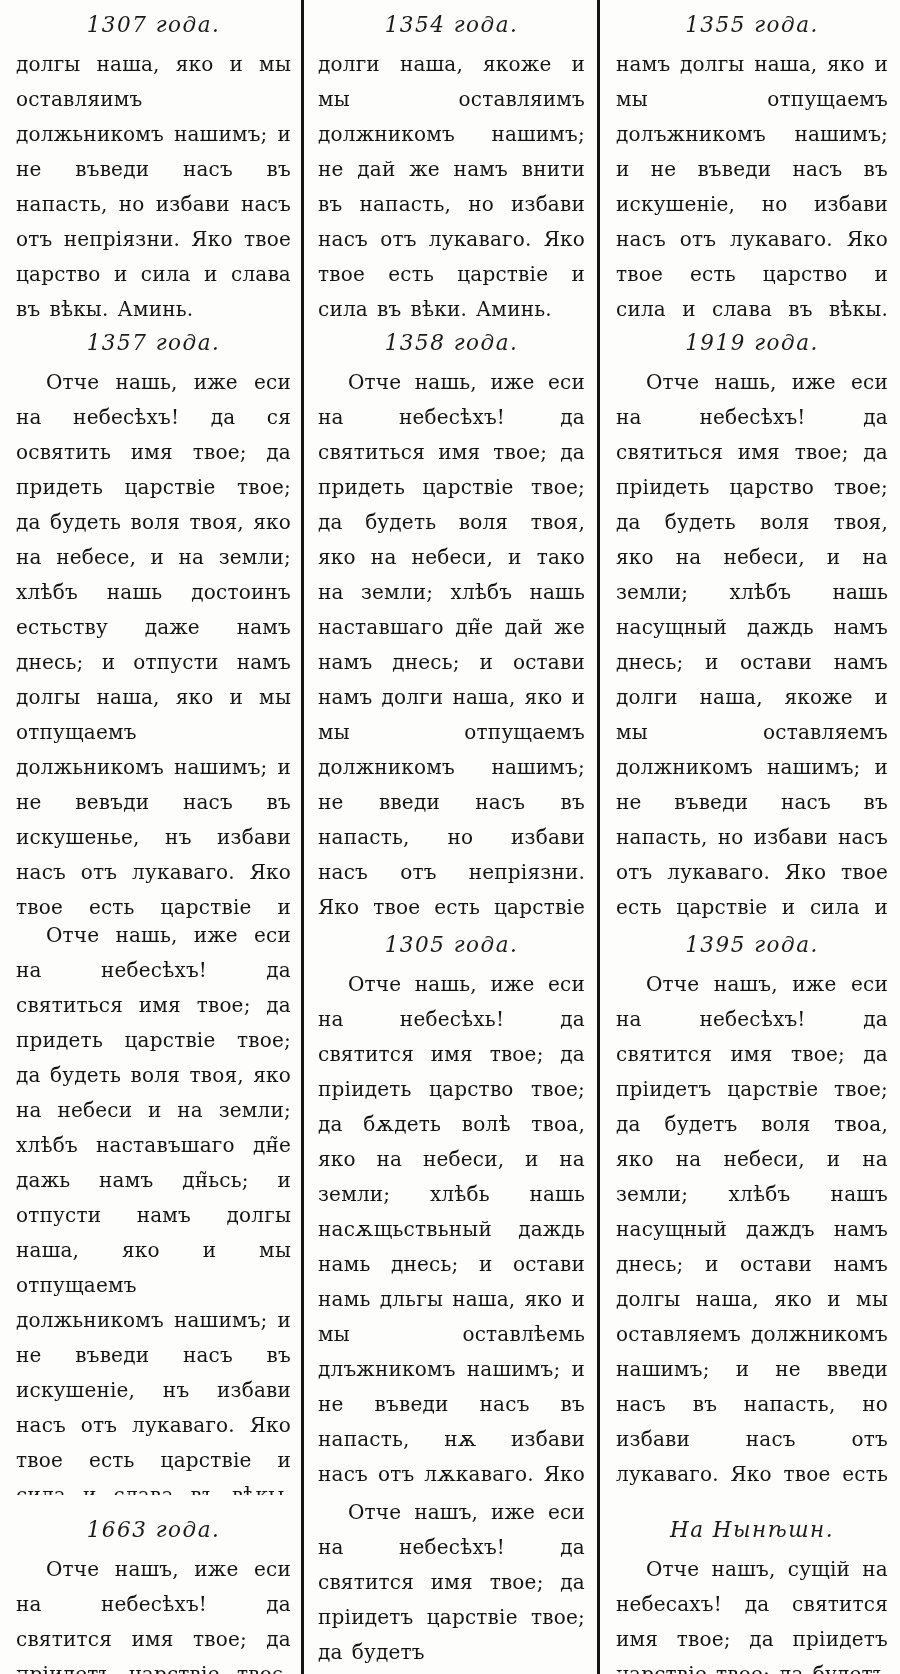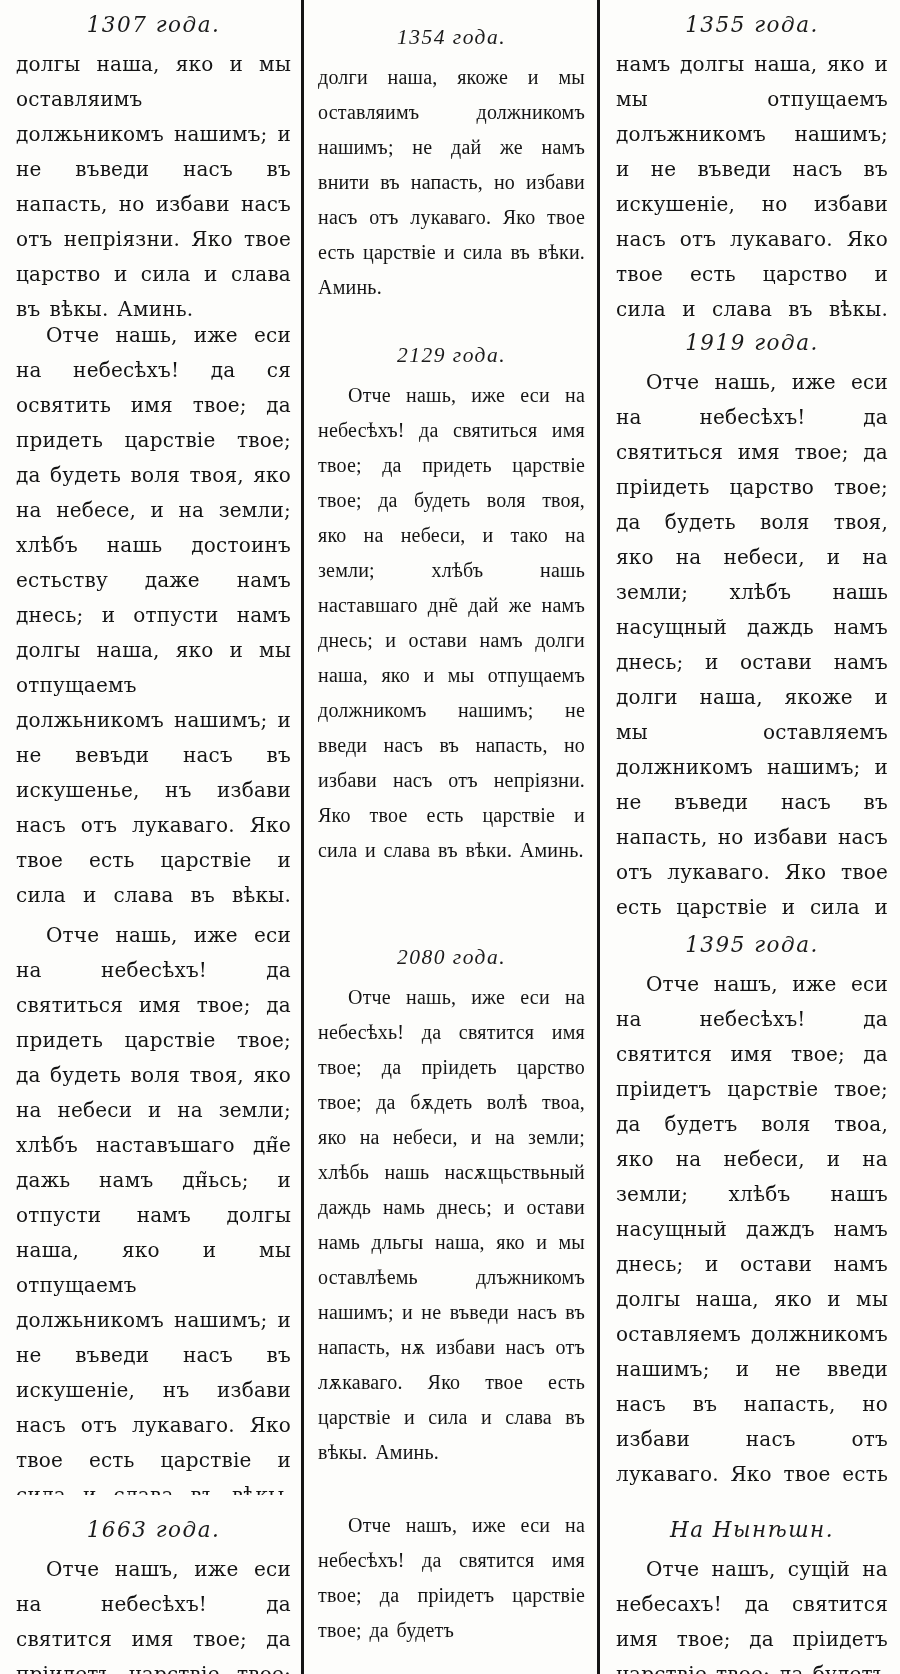--- a/index.html
+++ b/index.html
@@ -15,35 +15,36 @@
     background: #fdfdfb;
     color: #161616;
     font-family: "DejaVu Serif", serif;
     display: flex;
     overflow: hidden;
   }
   .col {
     display: flex;
     flex-direction: column;
     overflow: hidden;
+    border-radius: 28px;
   }
   .col-1 { width: 301px; }
   .col-2 { width: 293px; }
   .col-3 { flex: 1; }
   .vrule {
     width: 3px;
     background: #151515;
     flex: 0 0 auto;
   }
   .cell {
     overflow: hidden;
     box-sizing: border-box;
     padding: 0 10px 0 16px;
   }
-  .col-2 .cell { padding: 13px 12px 0 14px; font-family: Liberation Serif, serif; }
+  .col-2 .cell { padding: 0 12px 0 14px; }
   .col-3 .cell { padding: 0 12px 0 16px; }
   .r1 { height: 318px; }
   .r2 { height: 600px; }
   .r3 { height: 577px; }
   .r4 { flex: 1; }
   .hd {
     font-style: italic;
     font-weight: normal;
     text-align: center;
     font-size: 21.5px;
@@ -69,44 +70,45 @@
 <body>
 
 <div class="page">
 
   <div class="col col-1">
     <section class="cell r1">
       <h3 class="hd">1307 года.</h3>
       <p class="bd noindent">долгы наша, яко и мы оставляимъ должьникомъ нашимъ; и не въведи насъ въ напасть, но избави насъ отъ непріязни. Яко твое царство и сила и слава въ вѣкы. Аминь.</p>
     </section>
     <section class="cell r2">
+      <h3 class="hd">1357 года.</h3>
       <p class="bd indent">Отче нашь, иже еси на небесѣхъ! да ся освятить имя твое; да придеть царствіе твое; да будеть воля твоя, яко на небесе, и на земли; хлѣбъ нашь достоинъ естьству даже намъ днесь; и отпусти намъ долгы наша, яко и мы отпущаемъ должьникомъ нашимъ; и не вевъди насъ въ искушенье, нъ избави насъ отъ лукаваго. Яко твое есть царствіе и сила и слава въ вѣкы. Аминь.</p>
     </section>
     <section class="cell r3">
       <p class="bd indent">Отче нашь, иже еси на небесѣхъ! да святиться имя твое; да придеть царствіе твое; да будеть воля твоя, яко на небеси и на земли; хлѣбъ наставъшаго дн̃е дажь намъ дн̃ьсь; и отпусти намъ долгы наша, яко и мы отпущаемъ должьникомъ нашимъ; и не въведи насъ въ искушеніе, нъ избави насъ отъ лукаваго. Яко твое есть царствіе и сила и слава въ вѣкы. Аминь.</p>
     </section>
     <section class="cell r4">
       <h3 class="hd">1663 года.</h3>
       <p class="bd indent">Отче нашъ, иже еси на небесѣхъ! да святится имя твое; да пріидетъ царствіе твое; да будетъ</p>
     </section>
   </div>
 
   <div class="vrule"></div>
 
   <div class="col col-2">
     <section class="cell r1">
       <h3 class="hd">1354 года.</h3>
       <p class="bd noindent">долги наша, якоже и мы оставляимъ должникомъ нашимъ; не дай же намъ внити въ напасть, но избави насъ отъ лукаваго. Яко твое есть царствіе и сила въ вѣки. Аминь.</p>
     </section>
     <section class="cell r2">
-      <h3 class="hd">2129 года.</h3>
+      <h3 class="hd">1358 года.</h3>
       <p class="bd indent">Отче нашь, иже еси на небесѣхъ! да святиться имя твое; да придеть царствіе твое; да будеть воля твоя, яко на небеси, и тако на земли; хлѣбъ нашь наставшаго дн̃е дай же намъ днесь; и остави намъ долги наша, яко и мы отпущаемъ должникомъ нашимъ; не введи насъ въ напасть, но избави насъ отъ непріязни. Яко твое есть царствіе и сила и слава въ вѣки. Аминь.</p>
     </section>
     <section class="cell r3">
-      <h3 class="hd">2080 года.</h3>
+      <h3 class="hd">1305 года.</h3>
       <p class="bd indent">Отче нашь, иже еси на небесѣхь! да святится имя твое; да пріидеть царство твое; да бѫдеть волѣ твоа, яко на небеси, и на земли; хлѣбь нашь насѫщьствьный даждь намь днесь; и остави намь дльгы наша, яко и мы оставлѣемь длъжникомъ нашимъ; и не въведи насъ въ напасть, нѫ избави насъ отъ лѫкаваго. Яко твое есть царствіе и сила и слава въ вѣкы. Аминь.</p>
     </section>
     <section class="cell r4">
       <p class="bd indent">Отче нашъ, иже еси на небесѣхъ! да святится имя твое; да пріидетъ царствіе твое; да будетъ</p>
     </section>
   </div>
 
   <div class="vrule"></div>
 
   <div class="col col-3">

